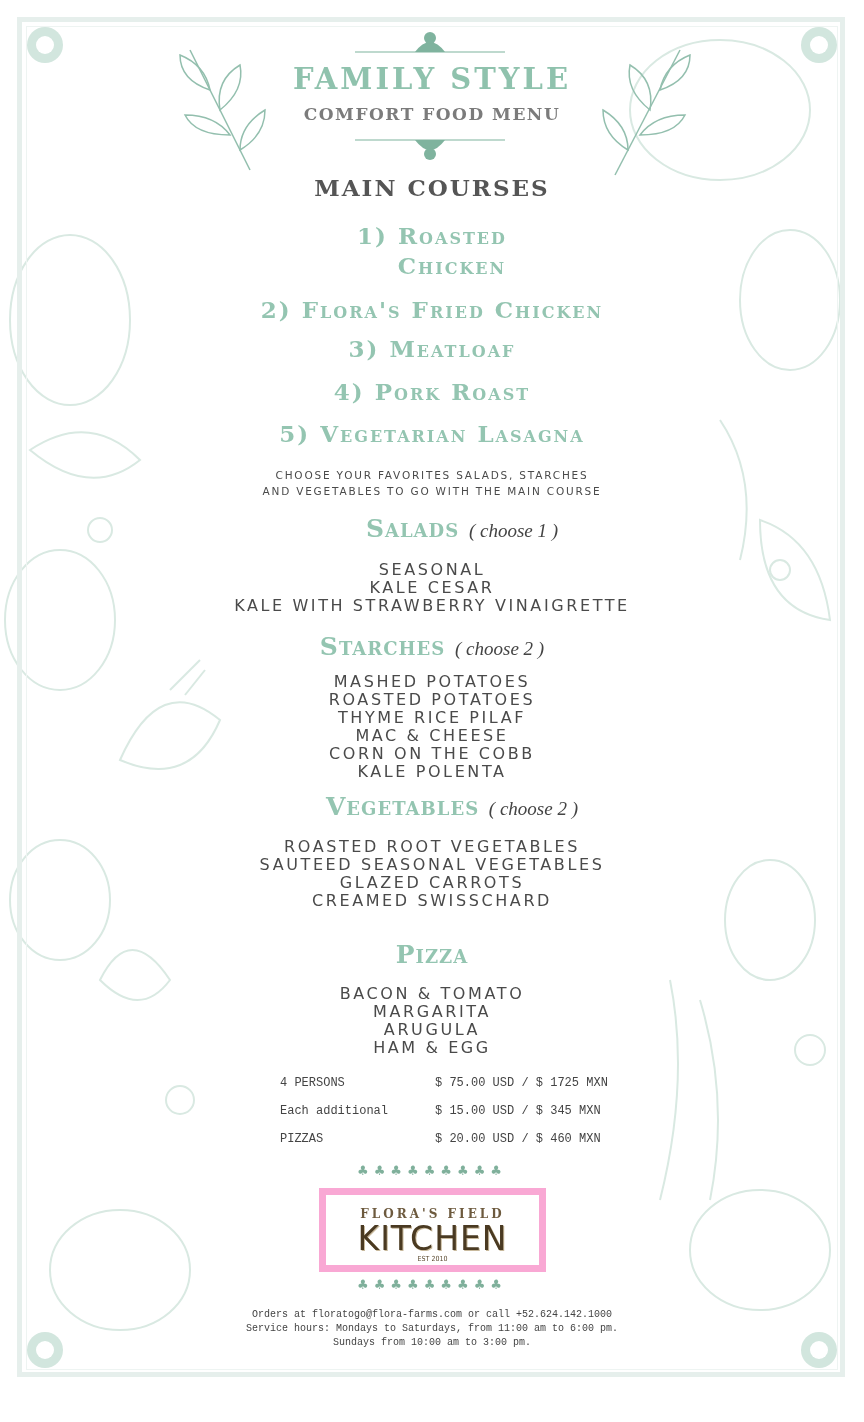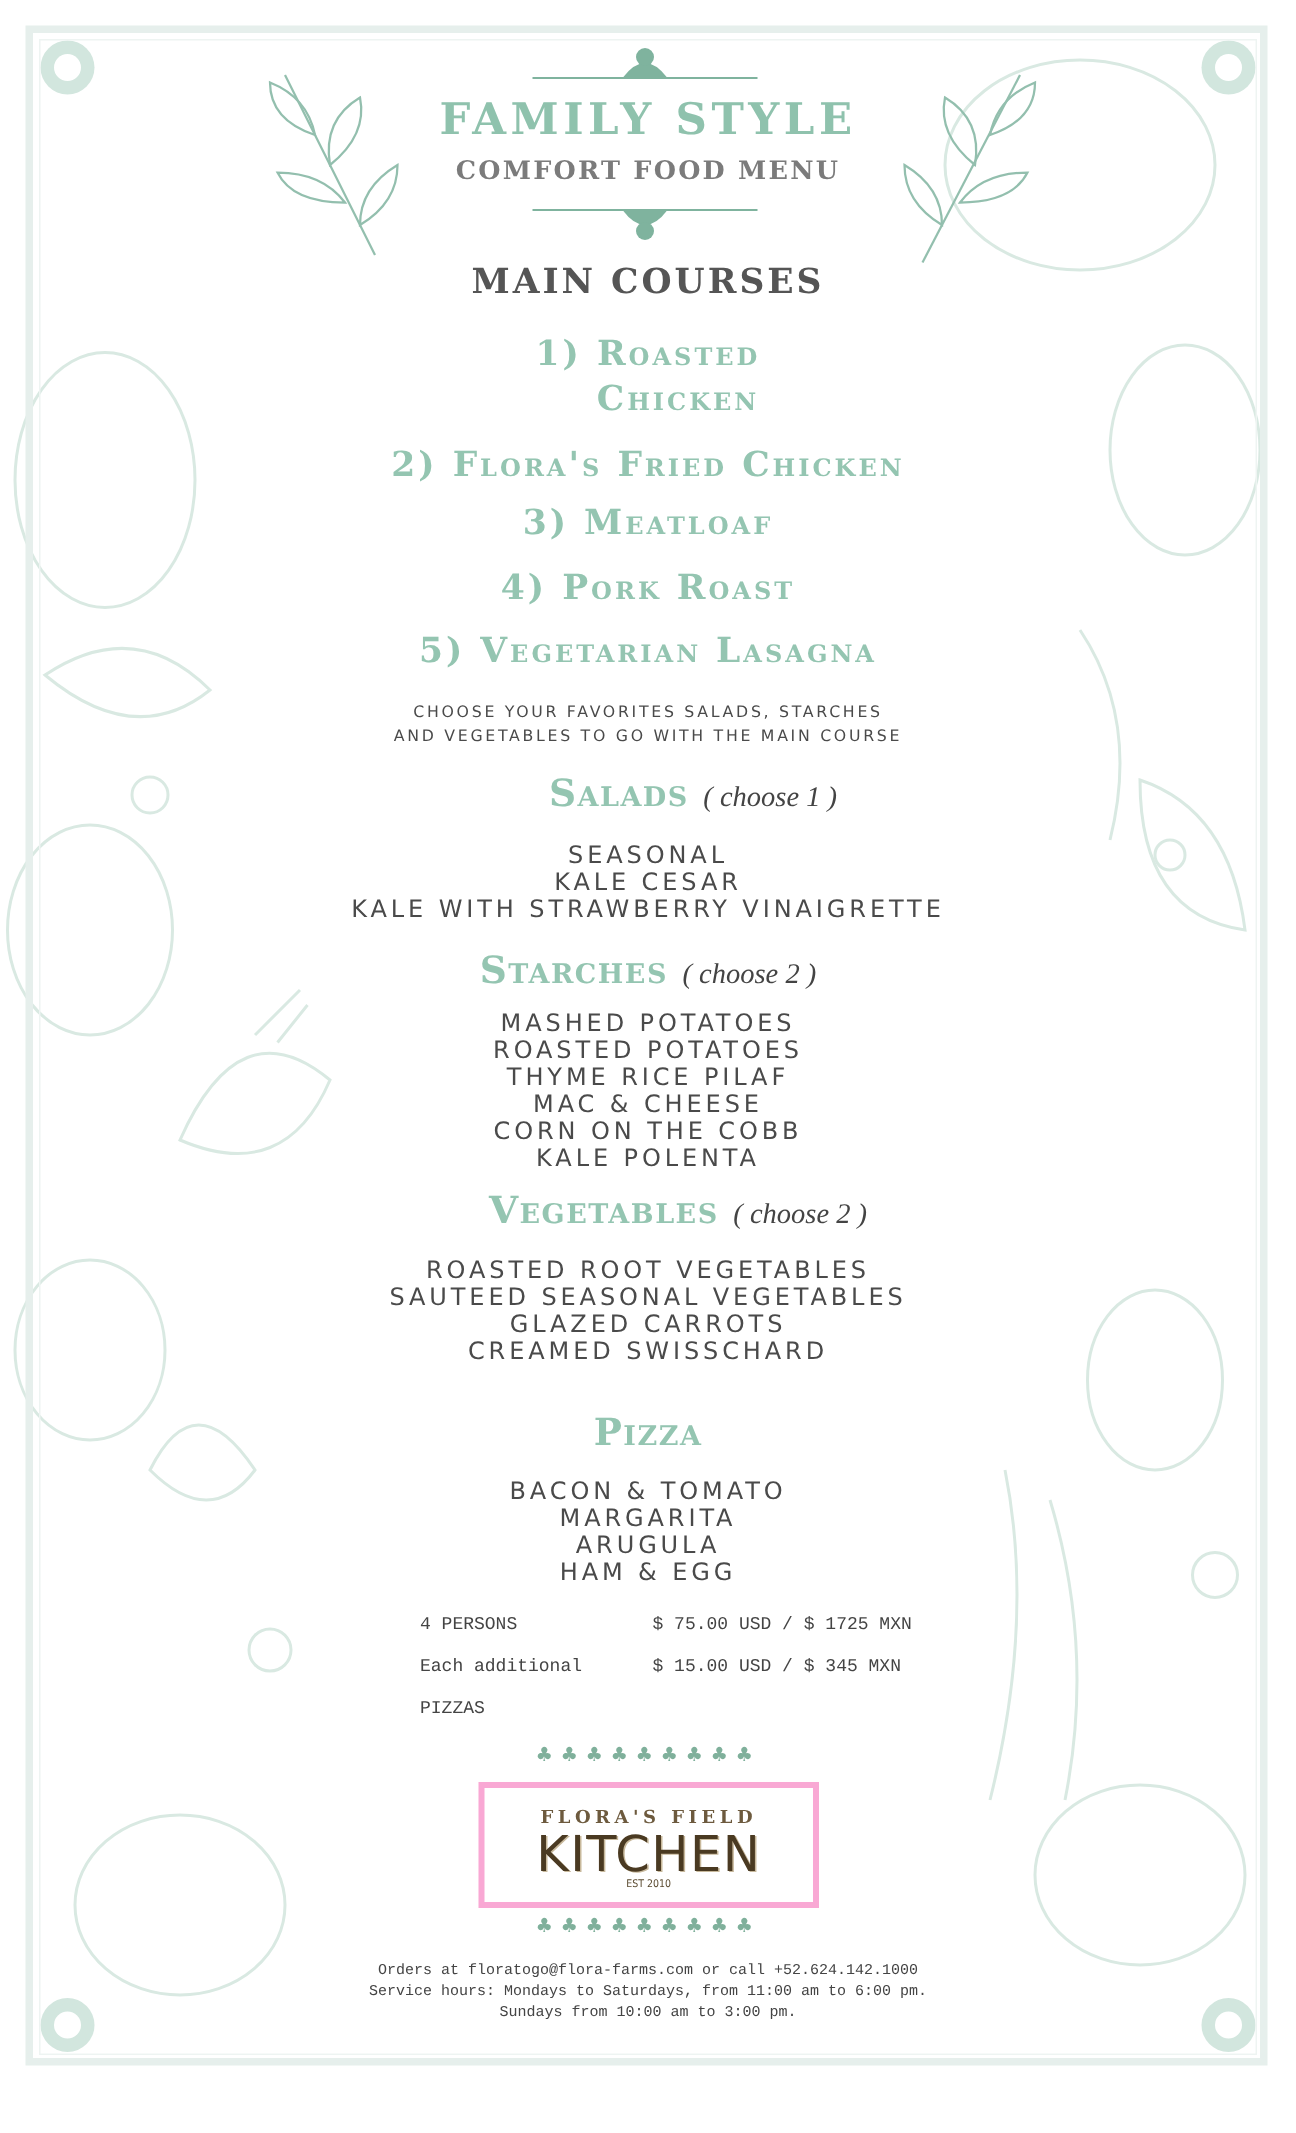--- a/index.html
+++ b/index.html
@@ -15,21 +15,21 @@
   .main-courses { top: 174px; font-size: 23px; color: #555555; font-weight: bold; letter-spacing: 2px; font-family: "DejaVu Serif", serif; }
   .course { font-size: 23px; font-variant: small-caps; letter-spacing: 2px; color: #94c5b1; font-weight: bold; }
   .note { font-family: "DejaVu Sans", sans-serif; font-size: 10.5px; letter-spacing: 1.8px; color: #4a4a4a; line-height: 16px; }
   .sec-head { font-size: 25px; font-variant: small-caps; color: #94c5b1; font-weight: bold; letter-spacing: 1px; }
   .choose { font-family: "Liberation Serif", serif; font-style: italic; font-size: 19px; color: #444; font-weight: normal; font-variant: normal; letter-spacing: 0; }
   .items { font-family: "DejaVu Sans", sans-serif; font-size: 16px; letter-spacing: 2.6px; color: #4a4a4a; line-height: 18px; }
   .price-table { position: absolute; left: 280px; top: 1076px; font-family: "Liberation Mono", monospace; font-size: 12px; color: #444; }
   .price-row { height: 28px; display: flex; }
   .price-label { width: 155px; }
   .price-value { width: 200px; }
-  .logo-box { position: absolute; left: 319px; top: 1188px; width: 227px; height: 84px; border: 4px solid #f9a8d4; box-sizing: border-box; text-align: center; }
+  .logo-box { position: absolute; left: 319px; top: 1188px; width: 227px; height: 84px; border: 7px solid #f9a8d4; box-sizing: border-box; text-align: center; }
   .logo-top { font-family: "DejaVu Serif", serif; font-size: 12px; font-weight: bold; color: #6d5a3e; letter-spacing: 3px; margin-top: 12px; }
   .logo-main { font-family: "DejaVu Sans", sans-serif; font-size: 33px; color: #4a3a22; letter-spacing: 1px; line-height: 32px; margin-top: 2px; text-shadow: 1px 1px 0 #c8b99c; }
   .logo-est { font-family: "DejaVu Sans Condensed", "DejaVu Sans", sans-serif; font-size: 7px; color: #5a4a30; margin-top: 0; }
   .leaf-row { position: absolute; left: 332px; width: 200px; font-size: 13px; color: #7fb09b; letter-spacing: 5px; text-align: center; }
   .footer { top: 1308px; font-family: "Liberation Mono", monospace; font-size: 10px; color: #444; line-height: 14px; }
 </style>
 </head>
 <body>
 
 <div class="page">
@@ -160,20 +160,21 @@
     <div class="price-row">
       <span class="price-label">4 PERSONS</span>
       <span class="price-value">$ 75.00 USD / $ 1725 MXN</span>
     </div>
     <div class="price-row">
       <span class="price-label">Each additional</span>
       <span class="price-value">$ 15.00 USD / $ 345 MXN</span>
     </div>
     <div class="price-row">
       <span class="price-label">PIZZAS</span>
+      <span class="price-value">$ 20.00 USD / $ 460 MXN</span>
     </div>
   </div>
 
   <div class="leaf-row" style="top:1163px;">♣♣♣♣♣♣♣♣♣</div>
   <div class="logo-box">
     <div class="logo-top">FLORA'S FIELD</div>
     <div class="logo-main">KITCHEN</div>
     <div class="logo-est">EST 2010</div>
   </div>
   <div class="leaf-row" style="top:1277px;">♣♣♣♣♣♣♣♣♣</div>

